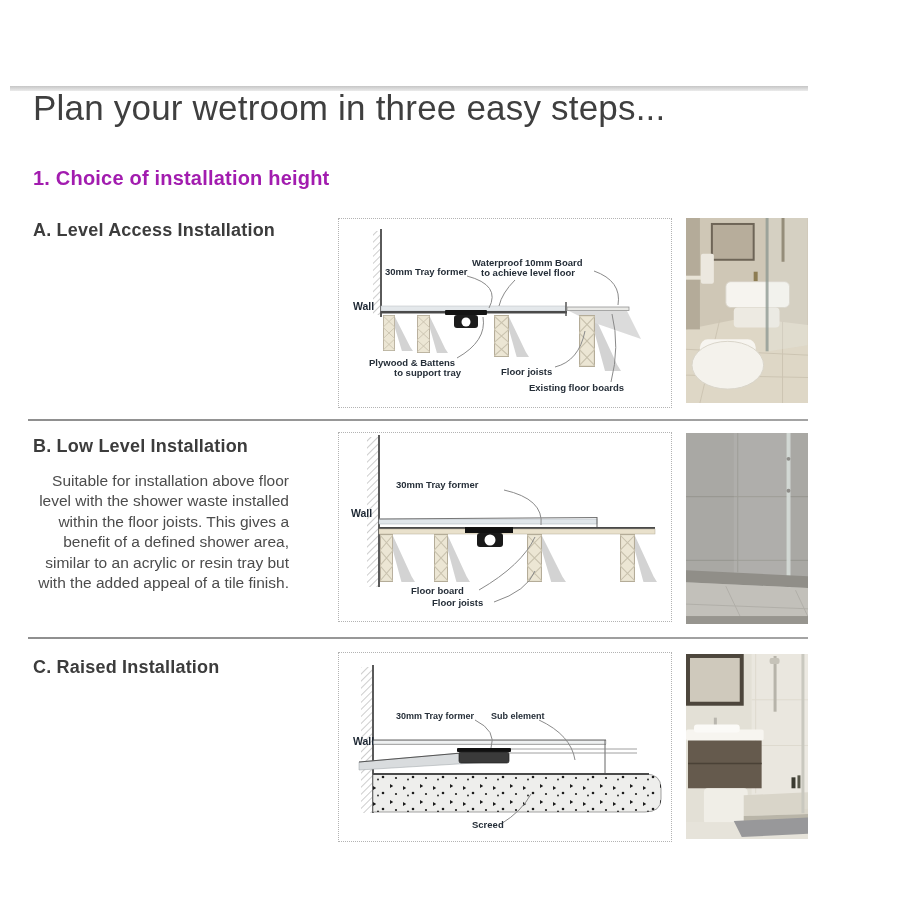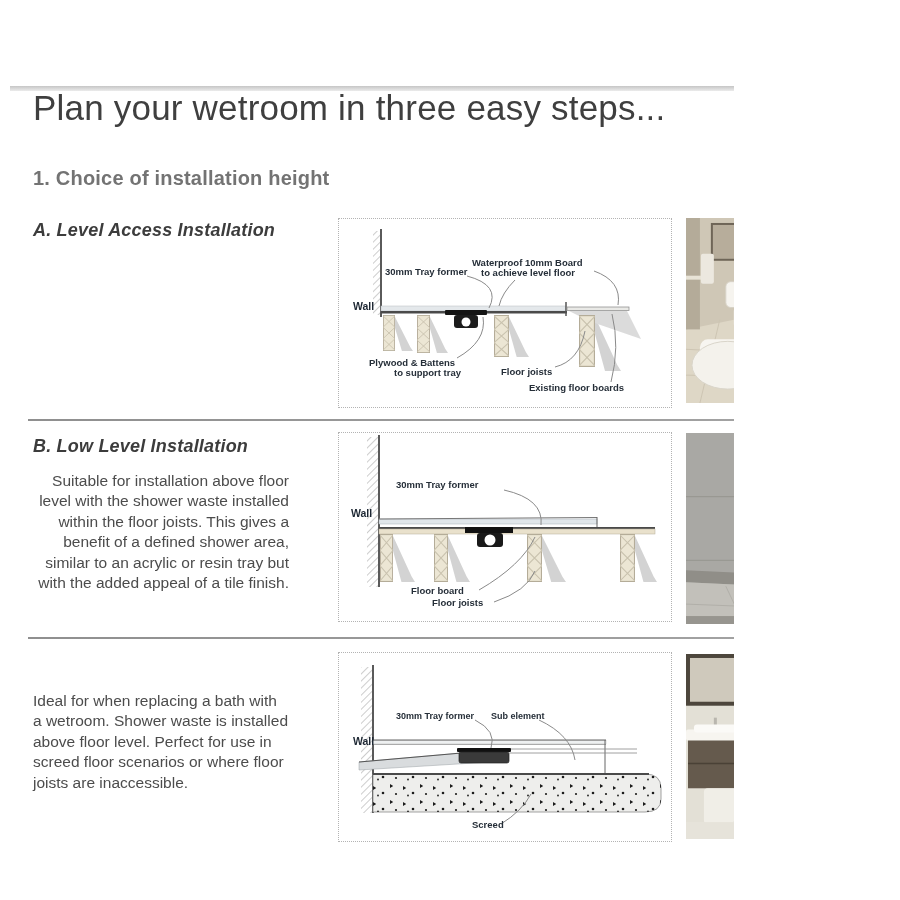--- a/index.html
+++ b/index.html
@@ -1,38 +1,38 @@
 <!DOCTYPE html>
 <html><head>
 <meta charset="utf-8">
 <style>
   * { box-sizing: border-box; }
   html,body { margin:0; padding:0; background:#fff; }
   .page {
     position: relative;
-    width: 734px; height: 900px;
+    width: 808px; height: 900px;
     background: #fff;
     font-family: "Liberation Sans", sans-serif;
     overflow: hidden;
   }
   .topbar {
     position:absolute; left:10px; top:86px; width:887px; height:5px;
     background: linear-gradient(#c6c6c6, #ebebeb);
   }
   .main-title {
     position:absolute; left:33px; top:88px; margin:0;
     font-size:35px; font-weight:400; color:#3f3f3f; letter-spacing:0.2px;
   }
   .step-heading {
     position:absolute; left:33px; top:167px; margin:0;
-    font-size:20px; font-weight:700; color:#737373; letter-spacing:0.2px;
+    font-size:20px; font-weight:700; color:#a21caf; letter-spacing:0.2px;
   }
   .sec-head {
     position:absolute; left:33px; margin:0;
-    font-size:18px; font-weight:700; color:#3c3c3c; letter-spacing:0.2px;font-style:italic;
+    font-size:18px; font-weight:700; color:#3c3c3c; letter-spacing:0.2px;
   }
   .sec-body {
     position:absolute; left:33px; margin:0; width:256px;
     font-size:15.5px; line-height:1.32; color:#4c4c4c; font-weight:500;
   }
   .hA { top:220px; } .bA { top:254px; }
   .hB { top:436px; } .bB { top:471px;text-align:right; }
   .hC { top:657px; } .bC { top:691px; }
   .diagram {
     position:absolute; left:338px; width:334px; height:190px;
@@ -235,21 +235,21 @@
       <circle cx="103" cy="58" r="2" fill="#8e8d89"></circle>
       <polygon points="0,138 208,148 208,160 0,150" fill="#908e88"></polygon>
       <polygon points="0,150 208,160 208,192 0,192" fill="#c2c0ba"></polygon>
       <path d="M40,154 L58,192 M110,158 L126,192 M170,162 L184,192 M0,172 L208,180" stroke="#b0aea8" stroke-width="1" fill="none"></path>
       <rect x="0" y="184" width="208" height="8" fill="#97958f"></rect>
     </svg>
   </div>
 
   <div class="divider dv2"></div>
 
-  <p class="sec-body bC">Ideal for when replacing a bath with a wetroom. Shower waste is installed above floor level. Perfect for use in screed floor scenarios or where floor joists are inaccessible.</p>
+  <h3 class="sec-head hC">C. Raised Installation</h3>
 
   <div class="diagram dgC">
     <svg viewBox="0 0 332 188">
       <g>
         <rect x="22" y="14" width="12" height="146" fill="url(#hatch)"></rect>
         <line x1="34" y1="12" x2="34" y2="160" stroke="#5a5a5a" stroke-width="2"></line>
       </g>
       <g>
         <rect x="34" y="87.5" width="233" height="3.5" fill="#eef0f1" stroke="#aaaaaa" stroke-width="0.4"></rect>
         <line x1="34" y1="87" x2="267" y2="87" stroke="#666666" stroke-width="1.2"></line>

